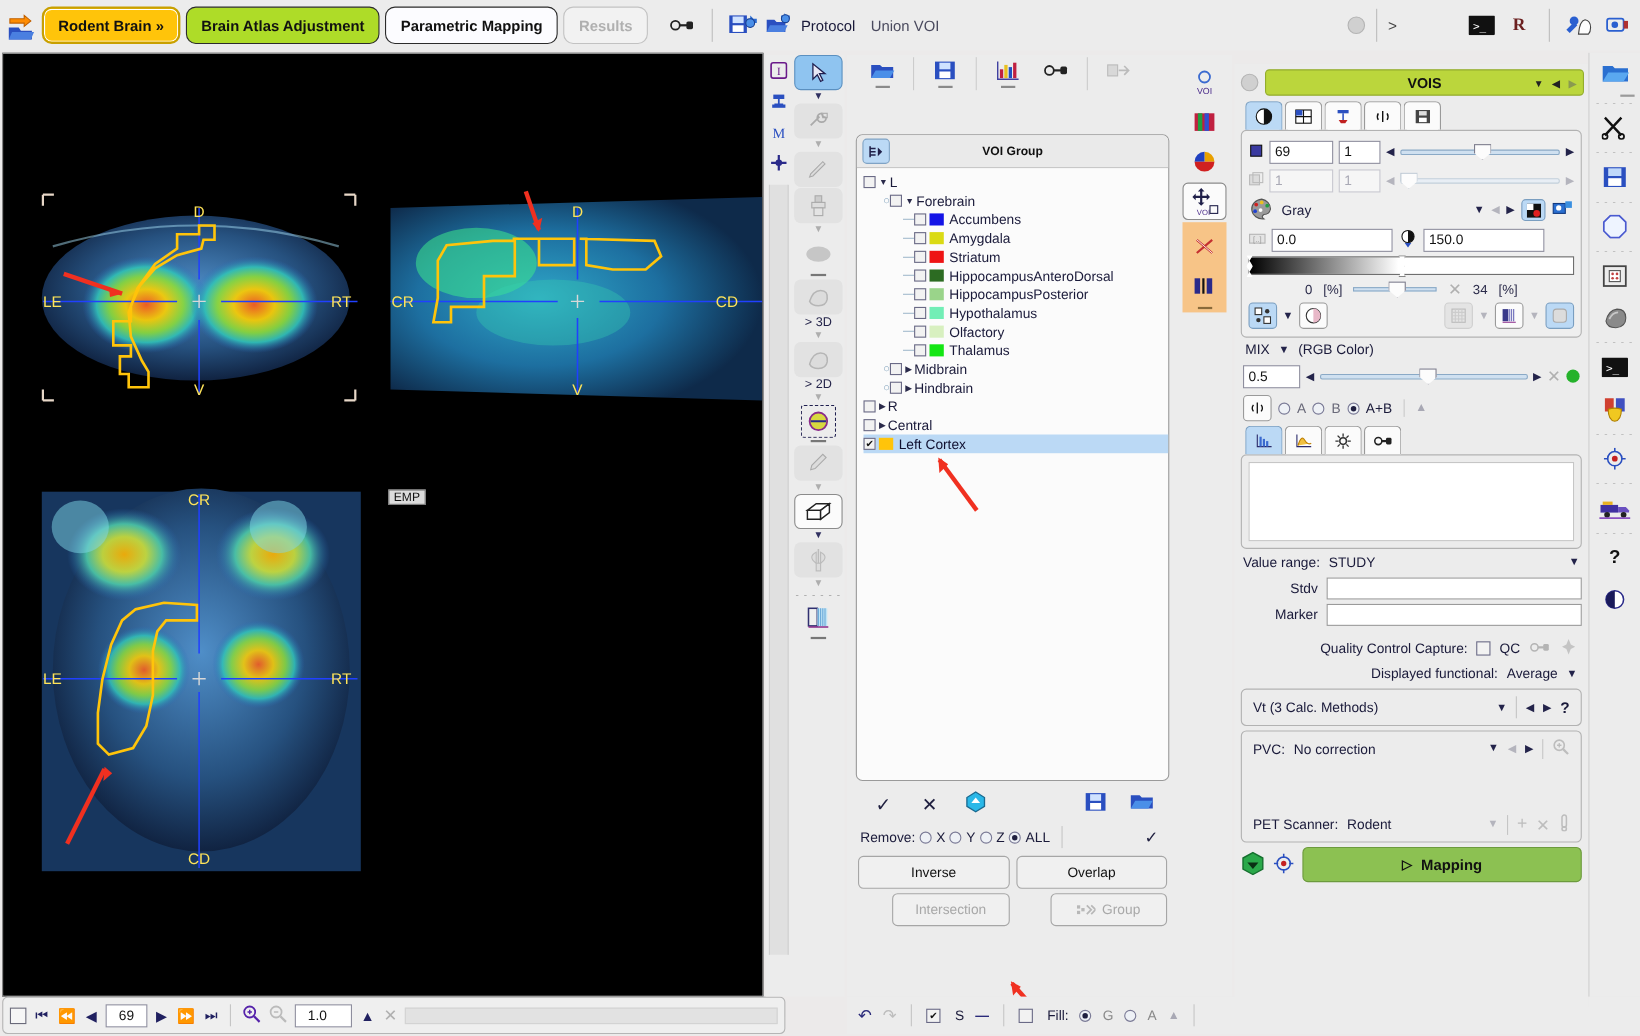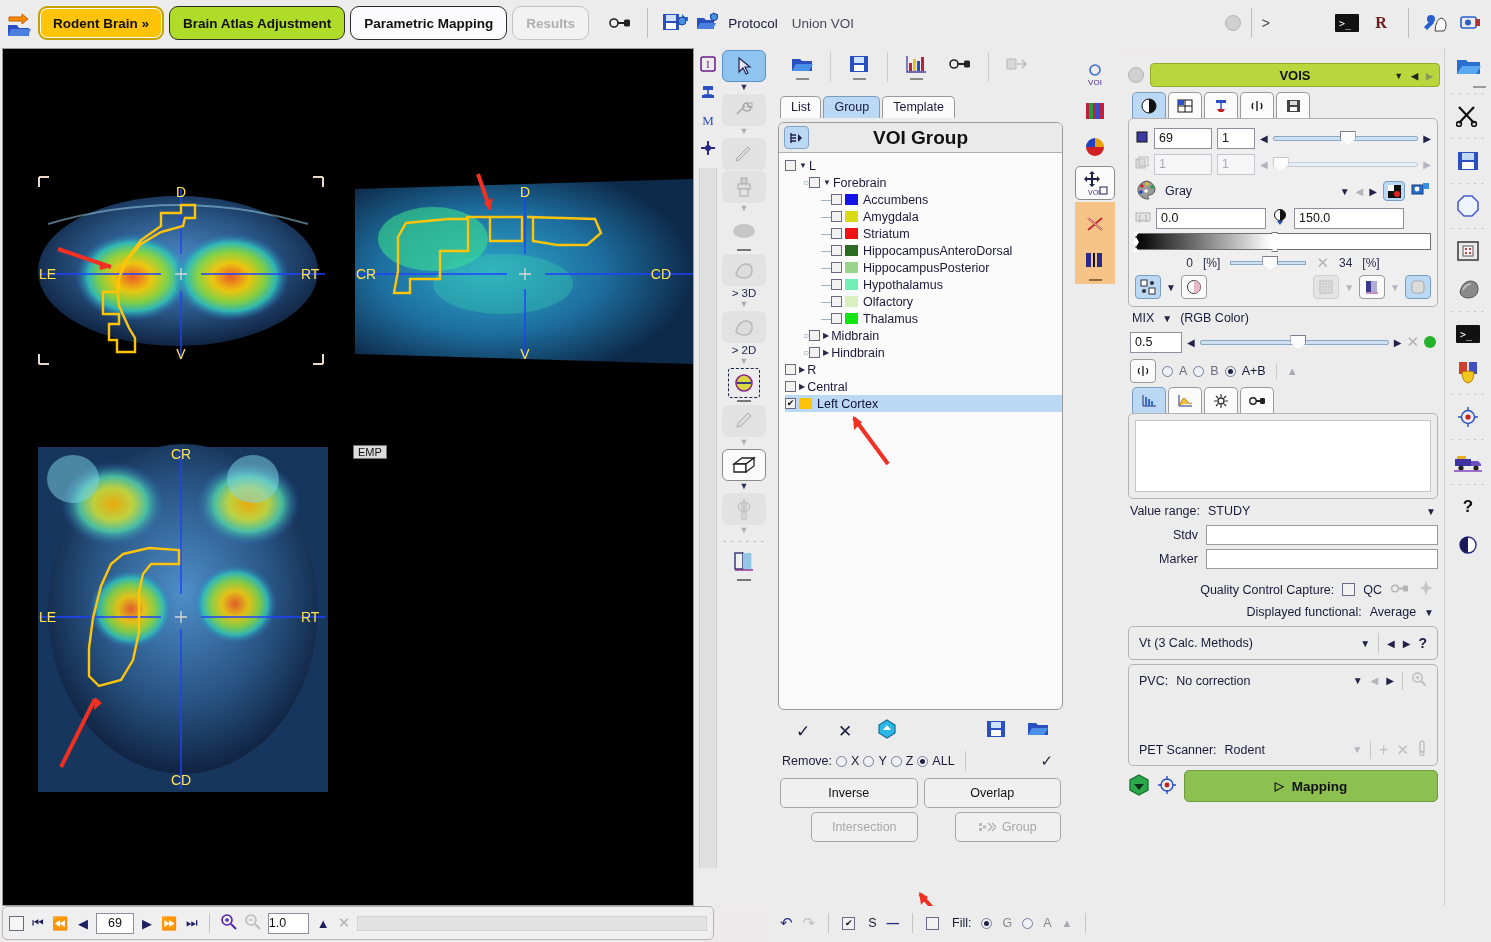--- a/index.html
+++ b/index.html
@@ -44,21 +44,21 @@
     position:absolute;left:2px;top:906px;width:712px;height:34px;
     background:#efefef;border:1px solid #b5b5b5;border-radius:5px;
     display:flex;align-items:center;gap:7px;padding:0 6px;
   }
   .sqbox{width:15px;height:15px;border:1.4px solid #6a6a7a;background:#f6f6f6;}
   .navbtn{font-size:13px;color:#202060;cursor:default;padding:0 1px;}
   .numfield{
     width:38px;height:21px;border:1px solid #8e8e9e;background:#fff;
     font-size:12.5px;text-align:center;line-height:19px;color:#111;
   }
-  .numfield.w48{width:41px;text-align:left;padding-left:0;}
+  .numfield.w48{width:52px;text-align:left;padding-left:11px;}
   .vsep{width:1px;height:20px;background:#c5c5c5;margin:0 3px;}
   .greybar{flex:1;height:15px;background:#e2e2e2;border:1px solid #d3d3d3;}
 
   
   .vstrip{position:absolute;left:696px;top:50px;width:72px;height:856px;background:#ececec;}
   .vs-left{position:absolute;left:0;top:0;width:24px;}
   .vs-icon{height:28px;display:flex;align-items:center;justify-content:center;}
   .vs-rail{position:absolute;left:3px;top:118px;width:18px;height:700px;background:#e0e0e0;border-left:1px solid #cfcfcf;border-right:1px solid #cfcfcf;}
   .vs-col{position:absolute;left:24px;top:0;width:48px;}
   .tool{
@@ -94,21 +94,21 @@
     border:1px solid #9a9a9a;border-radius:6px;background:#fbfbfb;
   }
   .voihdr{
     height:30px;background:#eaeaea;border-bottom:1px solid #b0b0b0;border-radius:5px 5px 0 0;
     display:flex;align-items:center;position:relative;
   }
   .voihdr .btn{
     position:absolute;left:5px;top:3px;width:25px;height:23px;border:1px solid #7fa3c5;
     border-radius:4px;background:#BBD9F5;display:flex;align-items:center;justify-content:center;
   }
-  .voihdr .ttl{width:100%;text-align:center;font-weight:bold;font-size:19px;color:#111;}
+  .voihdr .ttl{width:100%;text-align:center;font-weight:bold;font-size:11px;color:#111;}
   .tree{padding:4px 0 0 6px;font-size:12.5px;}
   .trow{display:flex;align-items:center;height:17px;white-space:nowrap;}
   .cb{width:11px;height:11px;border:1.2px solid #6a6a86;background:#f2f2f2;margin-right:3px;flex:0 0 auto;
       display:flex;align-items:center;justify-content:center;font-size:9px;color:#111;line-height:9px;}
   .swatch{width:13px;height:11px;margin-right:5px;flex:0 0 auto;border:none;}
   .tri{font-size:8px;color:#2a2a4a;margin-right:2px;}
   .sel-row{background:#BBD9F5;}
   .conn{color:#7fa0bb;font-size:10px;}
 
   .voifoot{position:absolute;left:778px;top:714px;width:285px;height:190px;}
@@ -568,25 +568,20 @@
       <div class="vtb">
         <div class="ic">
             <svg width="24" height="20" viewBox="0 0 24 20">
               <rect x="2" y="5" width="9" height="10" fill="#d8d8d8" stroke="#bbb"></rect>
               <path d="M12 10 h9 M17 6 l4 4 -4 4" fill="none" stroke="#bbb" stroke-width="1.5"></path>
             </svg>
           </div>
       </div>
     </div>
 
-    <div class="tabsrow">
-      <div class="tab">List</div>
-      <div class="tab active">Group</div>
-      <div class="tab">Template</div>
-    </div>
   </div>
 
   <div class="voibox">
     <div class="voihdr">
       <div class="btn">
         <svg width="15" height="14" viewBox="0 0 15 14">
             <path d="M2 2v10M2 4h5M2 7h5M2 10h5" stroke="#20204a" stroke-width="1.4" fill="none"></path>
             <path d="M9 3 l4 4 -4 4z" fill="#20204a"></path>
           </svg>
       </div>

